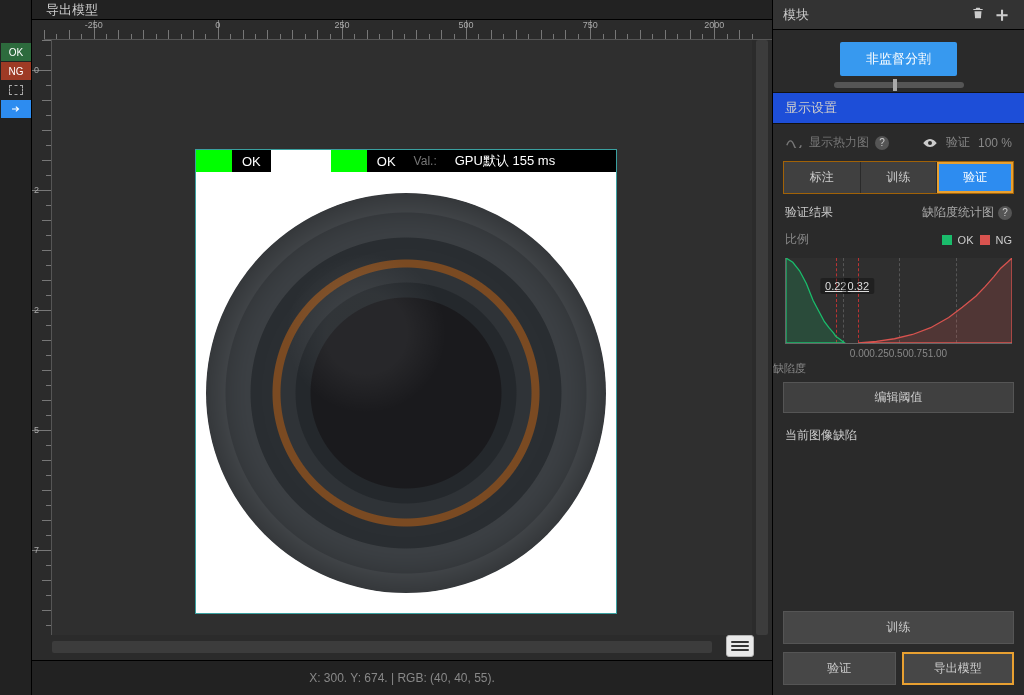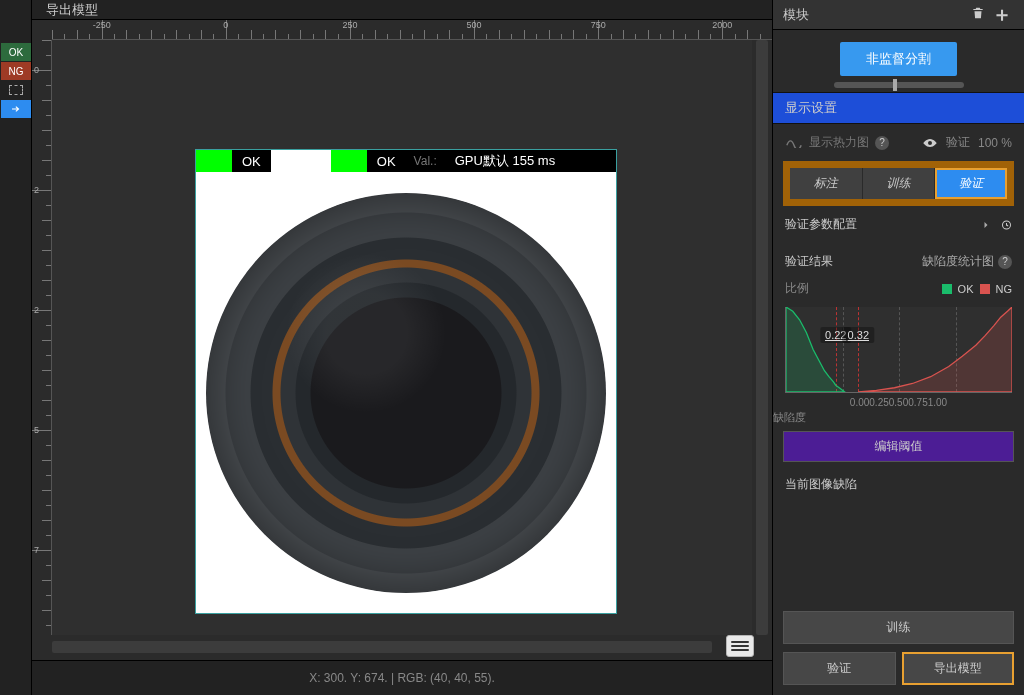--- a/index.html
+++ b/index.html
@@ -60,21 +60,21 @@
   .left-toolbar .stack{position:absolute;top:42px;left:0;}
 
   
   .viewport{
     position:absolute;
     left:32px;top:20px;
     width:740px;height:640px;
     background:#2b2b2b;
   }
   .ruler-h{
-    position:absolute;left:20px;top:0;right:0;height:20px;
+    position:absolute;left:12px;top:0;right:0;height:20px;
     background:#2b2b2b;border-bottom:1px solid #555;
     overflow:hidden;
   }
   .ruler-h .ticks{position:relative;width:100%;height:100%;}
   .ruler-h .tick{position:absolute;top:0;height:20px;border-left:1px solid #777;}
   .ruler-h .tick.minor{top:14px;height:6px;}
   .ruler-h .tick.mid{top:10px;height:10px;}
   .ruler-h .lab{position:absolute;top:0;font-size:9px;color:var(--ruler);transform:translateX(-50%);}
   .ruler-v{
     position:absolute;left:0;top:20px;bottom:25px;width:20px;
@@ -166,21 +166,21 @@
   .r-section-title{
     background:#1d4ed8;padding:6px 12px;font-size:13px;color:var(--text);
     border-top:1px solid #111;border-bottom:1px solid #111;
   }
   .display-row{
     display:flex;align-items:center;padding:10px 12px;gap:8px;
     color:var(--text-dim);font-size:12px;
   }
   .display-row .heat{flex:1;display:flex;align-items:center;gap:6px;}
   .display-row .eye{color:var(--text);}
-  .seg3{display:flex;border:7px solid #a16207;margin:0 10px;font-style:italic;}
+  .seg3{display:flex;border:1px solid #a16207;margin:0 10px;}
   .seg3 > div{flex:1;text-align:center;padding:7px 0;font-size:12px;background:#404040;color:var(--text);cursor:pointer;border-right:1px solid #2a2a2a;}
   .seg3 > div:last-child{border-right:none;}
   .seg3 > div.active{background:var(--accent);color:#fff;outline:2px solid var(--focus-orange);outline-offset:-2px;}
   .row-between{display:flex;align-items:center;justify-content:space-between;padding:10px 12px;font-size:12px;color:var(--text);}
   .row-between .arrow{color:var(--text-dim);display:flex;align-items:center;gap:8px;}
   .row-between .arrow svg{width:12px;height:12px;}
   .legend{display:flex;align-items:center;gap:6px;font-size:11px;}
   .legend .sw{width:10px;height:10px;display:inline-block;}
   .sw.ok{background:#1abc6b;}
   .sw.ng{background:#d9534f;}
@@ -193,21 +193,21 @@
   .chart .grid{position:absolute;top:0;bottom:0;width:0;border-left:1px dashed #555;}
   .chart .thline{position:absolute;top:0;bottom:0;width:0;border-left:1px dashed #b33;}
   .chart svg{position:absolute;inset:0;width:100%;height:100%;}
   .chart .tag{
     position:absolute;top:20px;font-size:11px;color:#ddd;background:rgba(0,0,0,.3);
     padding:2px 5px;border-radius:2px;transform:translateX(-50%);text-decoration:underline;
   }
   .chart-x{display:flex;justify-content:center;font-size:10px;color:var(--text-dim);margin-top:4px;}
   .chart-ylab{ text-align:left;font-size:11px;color:var(--text-dim);padding:2px 12px 0 0;}
   .full-btn{
-    margin:6px 10px;background:#4c1d95;color:var(--text);text-align:center;
+    margin:6px 10px;background:#404040;color:var(--text);text-align:center;
     padding:6px 0;font-size:12px;cursor:pointer;border:1px solid #555;
   }
   .plain-label{padding:8px 12px;font-size:12px;color:var(--text);}
   .spacer{flex:1;}
   .bottom-btn{
     margin:4px 10px;background:#474747;color:var(--text);text-align:center;
     padding:7px 0;font-size:12px;cursor:pointer;border:1px solid #555;
   }
   .bottom-row{display:flex;gap:6px;margin:4px 10px 10px;}
   .bottom-row .half{
@@ -431,31 +431,20 @@
     <span>验证</span>
     <span>100 %</span>
   </div>
 
   <div class="seg3">
     <div>标注</div>
     <div>训练</div>
     <div class="active">验证</div>
   </div>
 
-  <div class="row-between">
-    <span>验证参数配置</span>
-    <span class="arrow">
-      <svg viewBox="0 0 24 24">
-          <path fill="#aaa" d="M9 6l6 6-6 6z"></path>
-        </svg>
-      <svg class="history-ico" viewBox="0 0 24 24">
-          <path fill="#ccc" d="M13 3a9 9 0 100 18 9 9 0 000-18zm0 2a7 7 0 110 14 7 7 0 010-14zm-1 3v5l4 2 .9-1.6L14 11V8h-2z"></path>
-        </svg>
-    </span>
-  </div>
 
   <div class="row-between">
     <span>验证结果</span>
     <span style="display:flex;align-items:center;gap:4px">
       <span style="color:#aaa">缺陷度统计图</span>
       <span class="q">?</span>
     </span>
   </div>
 
   <div class="row-between" style="padding-top:0">

